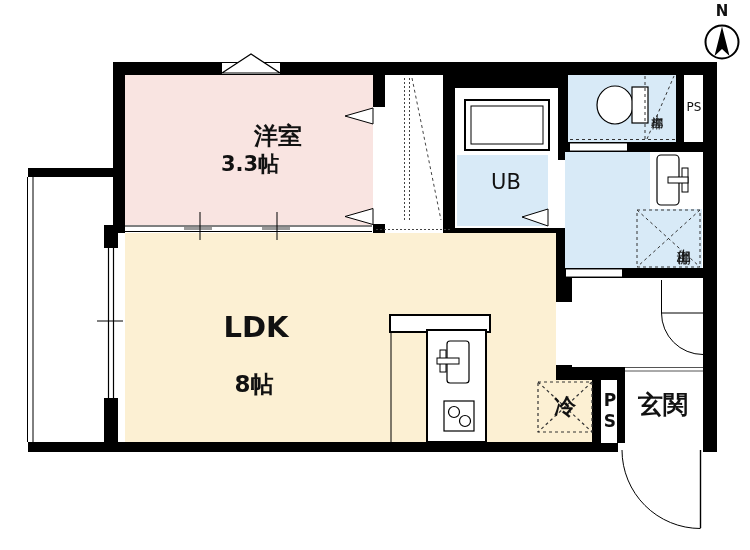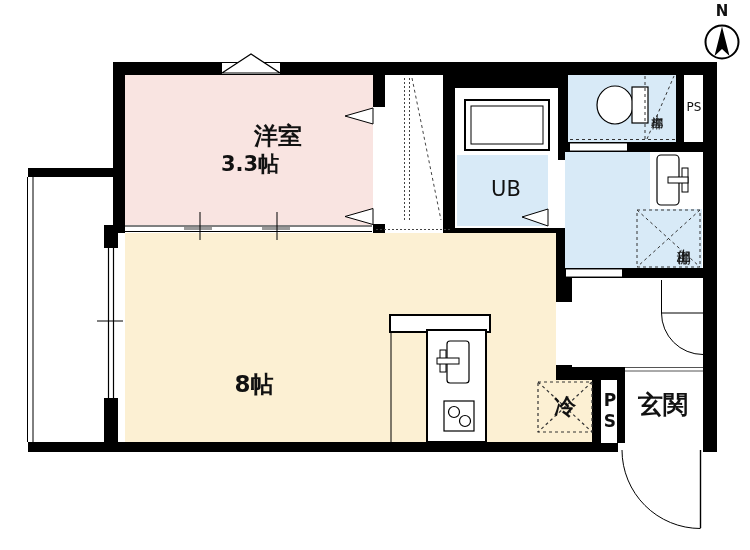--- a/index.html
+++ b/index.html
@@ -163,22 +163,23 @@
     </g>
 
     <g>
       <circle cx="722" cy="42" r="16.5" fill="#fff" stroke="#000" stroke-width="2"></circle>
       <polygon points="722,26.5 729.5,56 722,49 714.5,56" fill="#000"></polygon>
     </g>
   </svg>
 
   <div class="lbl" style="left:250px;top:137px;font-size:24px;font-weight:700;margin-left:28px;">洋室</div>
   <div class="lbl" style="left:250px;top:164px;font-size:21px;font-weight:700;">3.3帖</div>
+  <div class="lbl" style="left:256px;top:327px;font-size:29px;font-weight:600;">LDK</div>
   <div class="lbl" style="left:254px;top:354px;font-size:23px;font-weight:600;margin-top:30px;">8帖</div>
-  <div class="lbl" style="left:506px;top:189px;font-size:21px;font-weight:500;">UB</div>
+  <div class="lbl" style="left:506px;top:182px;font-size:21px;font-weight:500;">UB</div>
   <div class="lbl" style="left:663px;top:405px;font-size:25px;font-weight:600;">玄関</div>
   <div class="lbl" style="left:565px;top:407px;font-size:22px;font-weight:600;">冷</div>
   <div class="lbl" style="left:694px;top:107px;font-size:12px;">PS</div>
   <div class="lbl vtext" style="left:609px;top:411px;font-size:17px;font-weight:600;">PS</div>
   <div class="lbl vtext" style="left:657px;top:107px;font-size:12px;">上部棚</div>
   <div class="lbl vtext" style="left:684px;top:239px;font-size:14px;">上部棚</div>
   <div class="lbl" style="left:722px;top:12px;font-size:15px;font-weight:600;">N</div>
 </div>
 
 </body></html>

